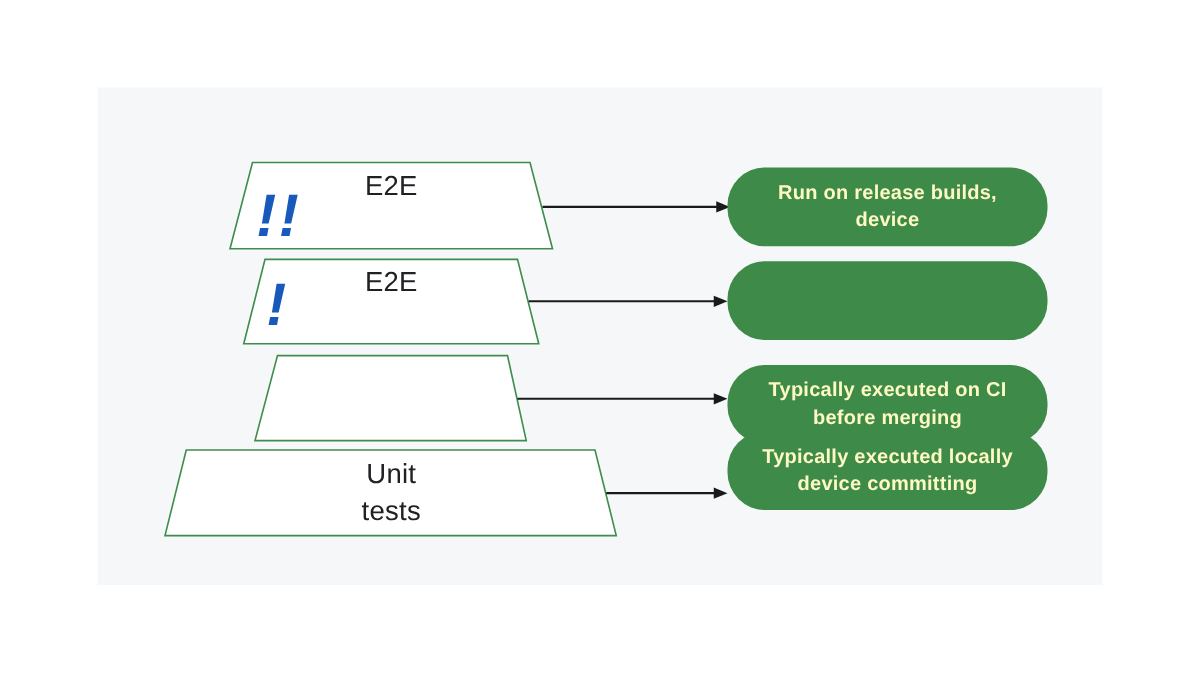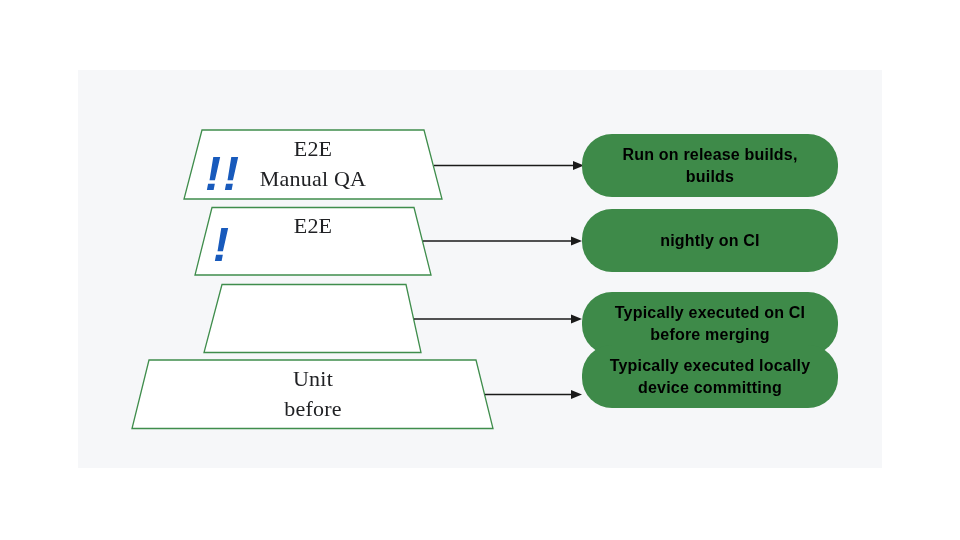--- a/index.html
+++ b/index.html
@@ -29,34 +29,33 @@
   .arrow polygon{
     fill:#1a1a1a;
     stroke:none;
   }
   .level-label{
     position:absolute;width:260px;
     text-align:center;
     font-size:22px;line-height:30px;
     color:#202124;
     letter-spacing:0.2px;
-    font-family:Liberation Serif, serif;
   }
   .excl{
     position:absolute;
     font-size:48px;line-height:1;
     font-weight:bold;font-style:italic;
     color:#185abc;
     letter-spacing:2px;
   }
   .note{
     position:absolute;left:582px;width:256px;height:63px;
     background:#3e8a49;
     border-radius:30px;
-    color:#000000;
+    color:#fef9c3;
     display:flex;flex-direction:column;justify-content:center;
     text-align:center;
     font-size:16px;line-height:22px;font-weight:600;
     letter-spacing:0.2px;
   }
 </style>
 </head>
 <body>
 
 <div class="stage">
@@ -85,36 +84,34 @@
       <line x1="485" y1="394.5" x2="573" y2="394.5"></line>
       <polygon points="582,394.5 571,390 571,399"></polygon>
     </g>
   </svg>
 
   <span class="excl" style="left:205px;top:150px;">!!</span>
   <span class="excl" style="left:213px;top:221px;">!</span>
 
   <div class="level-label" style="left:183px;top:134px;">
     <div>E2E</div>
-    <div>Manual QA</div>
   </div>
   <div class="level-label" style="left:183px;top:211px;">
     <div>E2E</div>
   </div>
   <div class="level-label" style="left:183px;top:364px;">
     <div>Unit</div>
-    <div>before</div>
+    <div>tests</div>
   </div>
 
   <div class="note" style="top:134px;">
     <div>Run on release builds,</div>
-    <div>builds</div>
+    <div>device</div>
   </div>
   <div class="note" style="top:209px;">
-    <div>nightly on CI</div>
   </div>
   <div class="note" style="top:292px;">
     <div>Typically executed on CI</div>
     <div>before merging</div>
   </div>
   <div class="note" style="top:345px;">
     <div>Typically executed locally</div>
     <div>device committing</div>
   </div>
 </div>

